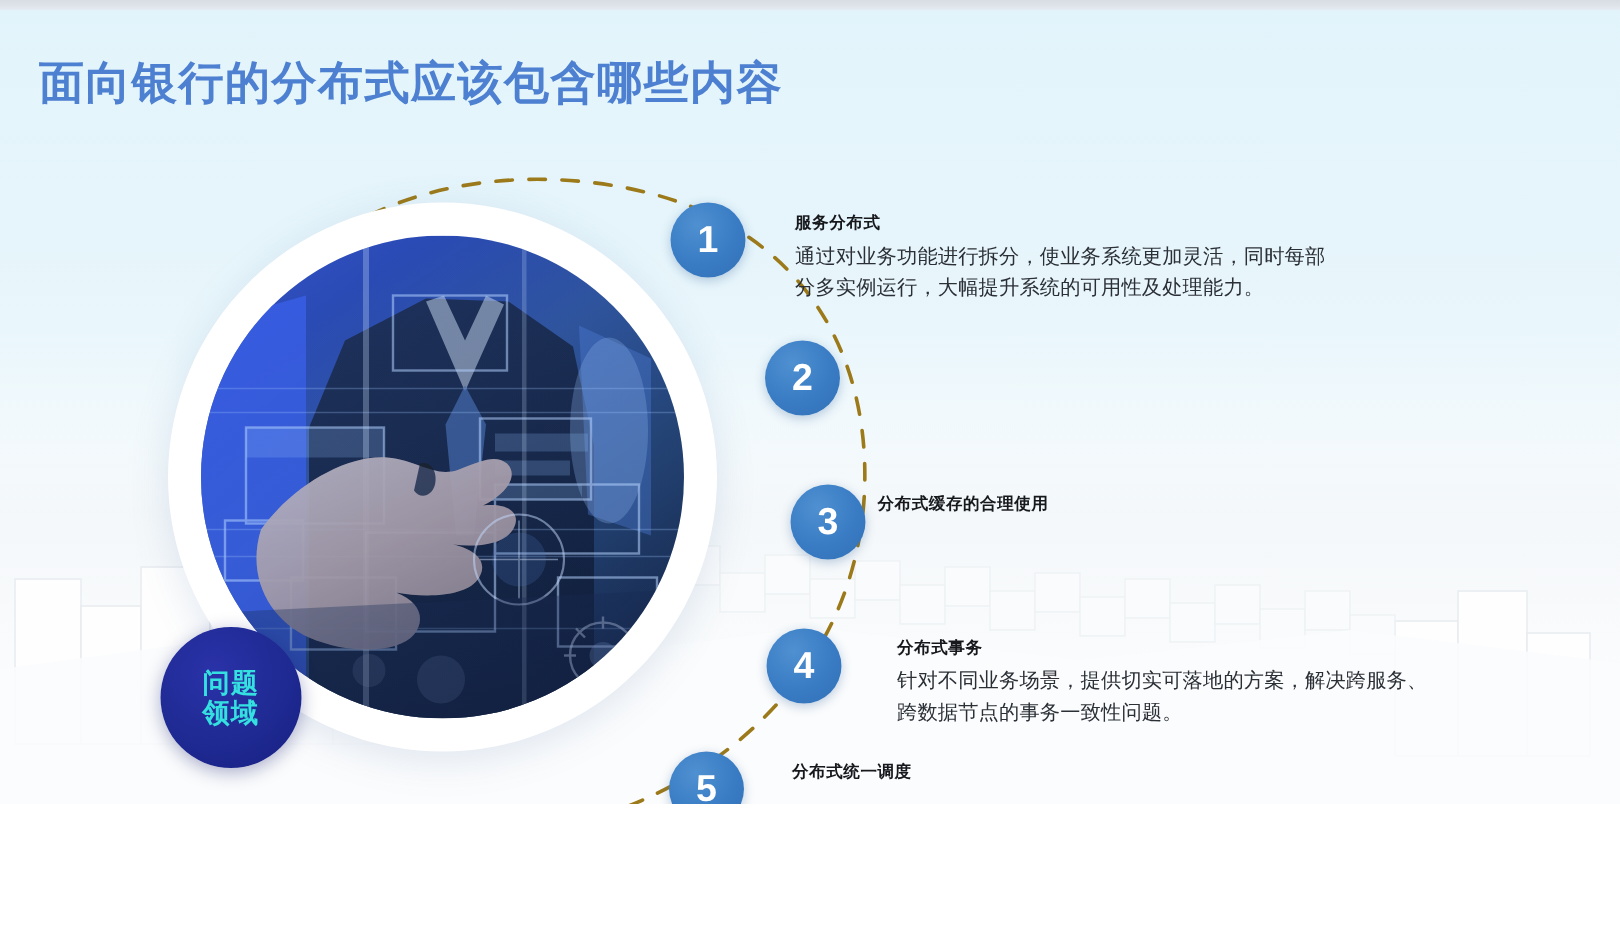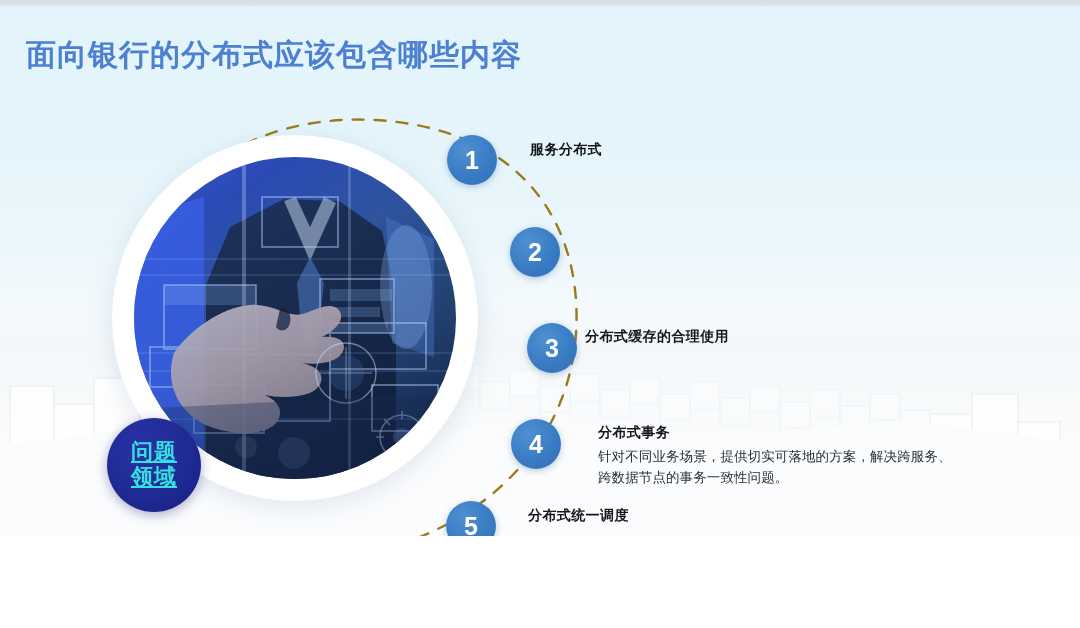--- a/index.html
+++ b/index.html
@@ -85,26 +85,25 @@
     border-radius: 50%;
     background: radial-gradient(circle at 38% 32%, #2a32a8 0%, #1f2a93 55%, #161f80 100%);
     display: flex;
     flex-direction: column;
     align-items: center;
     justify-content: center;
     box-shadow: 0 3px 12px rgba(20,30,110,0.35);
   }
   #domain-badge .dtext {
     color: #35e0e0;
-    font-size: 22px;
+    font-size: 18px;
     font-weight: bold;
     line-height: 1.12;
     letter-spacing: 1px;
     text-align: right;
-    text-decoration: underline;
   }
 
   
   #arc {
     position: absolute;
     left: 0; top: 0;
     width: 1080px;
     height: 628px;
     pointer-events: none;
   }
@@ -121,21 +120,21 @@
     font-weight: bold;
     display: flex;
     align-items: center;
     justify-content: center;
     box-shadow: 0 2px 7px rgba(40,90,150,0.30);
   }
   .item-text {
     position: absolute;
   }
   .item-head {
-    font-size: 14px;
+    font-size: 11px;
     font-weight: bold;
     color: #16181c;
     letter-spacing: 0.4px;
     margin-bottom: 5px;
     white-space: nowrap;
   }
   .item-body {
     font-size: 13.5px;
     color: #2b2f36;
     line-height: 1.52;
@@ -332,20 +331,22 @@
   </div>
 
   <div id="domain-badge">
     <div class="dtext">问题</div>
     <div class="dtext">领域</div>
   </div>
 
   <div class="num-badge" style="left:447px; top:135px;">1</div>
   <div class="item-text" style="left:530px; top:141px; width:450px;">
     <div class="item-head">服务分布式</div>
+    <div class="item-body">通过对业务功能进行拆分，使业务系统更加灵活，同时每部
+分多实例运行，大幅提升系统的可用性及处理能力。</div>
   </div>
 
   <div class="num-badge" style="left:510px; top:227px;">2</div>
   <div class="item-text" style="left:580px; top:232px; width:460px;">
   </div>
 
   <div class="num-badge" style="left:527px; top:323px;">3</div>
   <div class="item-text" style="left:585px; top:328px; width:440px;">
     <div class="item-head">分布式缓存的合理使用</div>
   </div>

